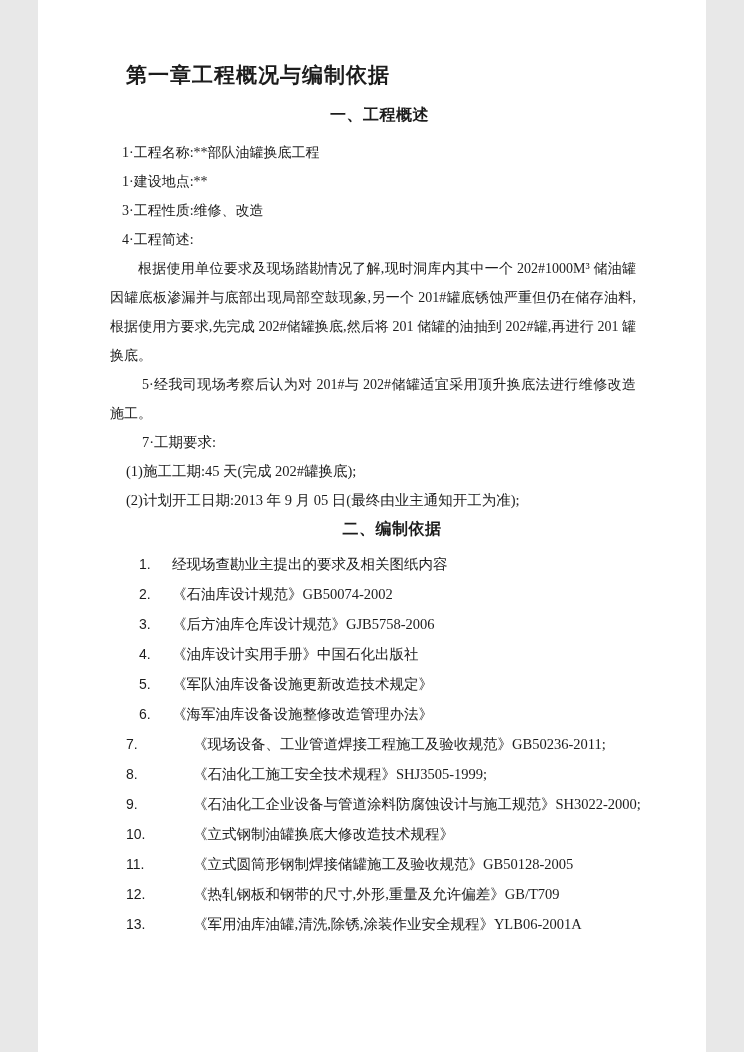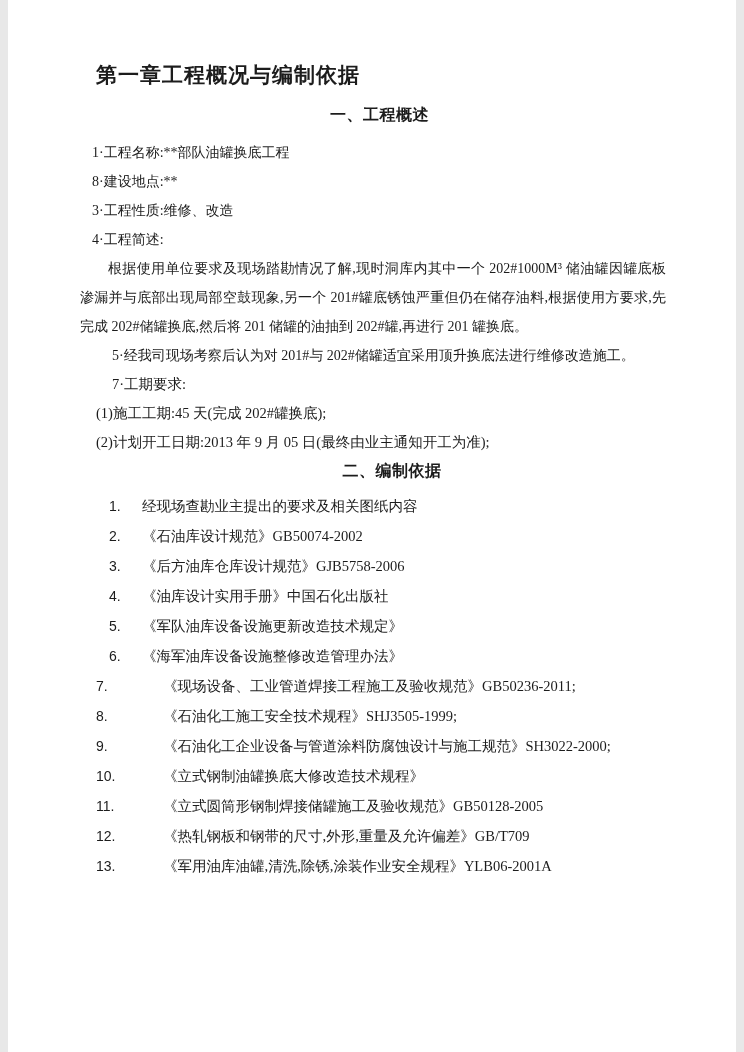--- a/index.html
+++ b/index.html
@@ -2,21 +2,21 @@
 <html><head>
 <meta charset="utf-8">
 <style>
   html, body {
     margin: 0;
     padding: 0;
     background: #e8e8e8;
   }
   .page {
     position: relative;
-    width: 728px;
+    width: 668px;
     height: 1052px;
     margin: 0 auto;
     background: #ffffff;
     overflow: hidden;
     font-family: "Liberation Serif", "DejaVu Serif", serif;
     color: #1c1c1c;
   }
   .content {
     padding: 62px 70px 0 72px;
   }
@@ -95,21 +95,21 @@
 
 <div class="page">
   <div class="content">
 
     <h1 class="chapter-title">第一章工程概况与编制依据</h1>
 
     <div class="section-heading heading-overview">一、工程概述</div>
 
     <div class="ov-items">
       <div class="ov-item">1·工程名称:**部队油罐换底工程</div>
-      <div class="ov-item">8·建设地点:**</div>
+      <div class="ov-item">1·建设地点:**</div>
       <div class="ov-item">3·工程性质:维修、改造</div>
       <div class="ov-item">4·工程简述:</div>
     </div>
 
     <p class="body-par par-desc">根据使用单位要求及现场踏勘情况了解,现时洞库内其中一个 202#1000M³ 储油罐因罐底板渗漏并与底部出现局部空鼓现象,另一个 201#罐底锈蚀严重但仍在储存油料,根据使用方要求,先完成 202#储罐换底,然后将 201 储罐的油抽到 202#罐,再进行 201 罐换底。</p>
 
     <p class="body-par par-insp">5·经我司现场考察后认为对 201#与 202#储罐适宜采用顶升换底法进行维修改造施工。</p>
 
     <div class="schedule-heading">7·工期要求:</div>
 

